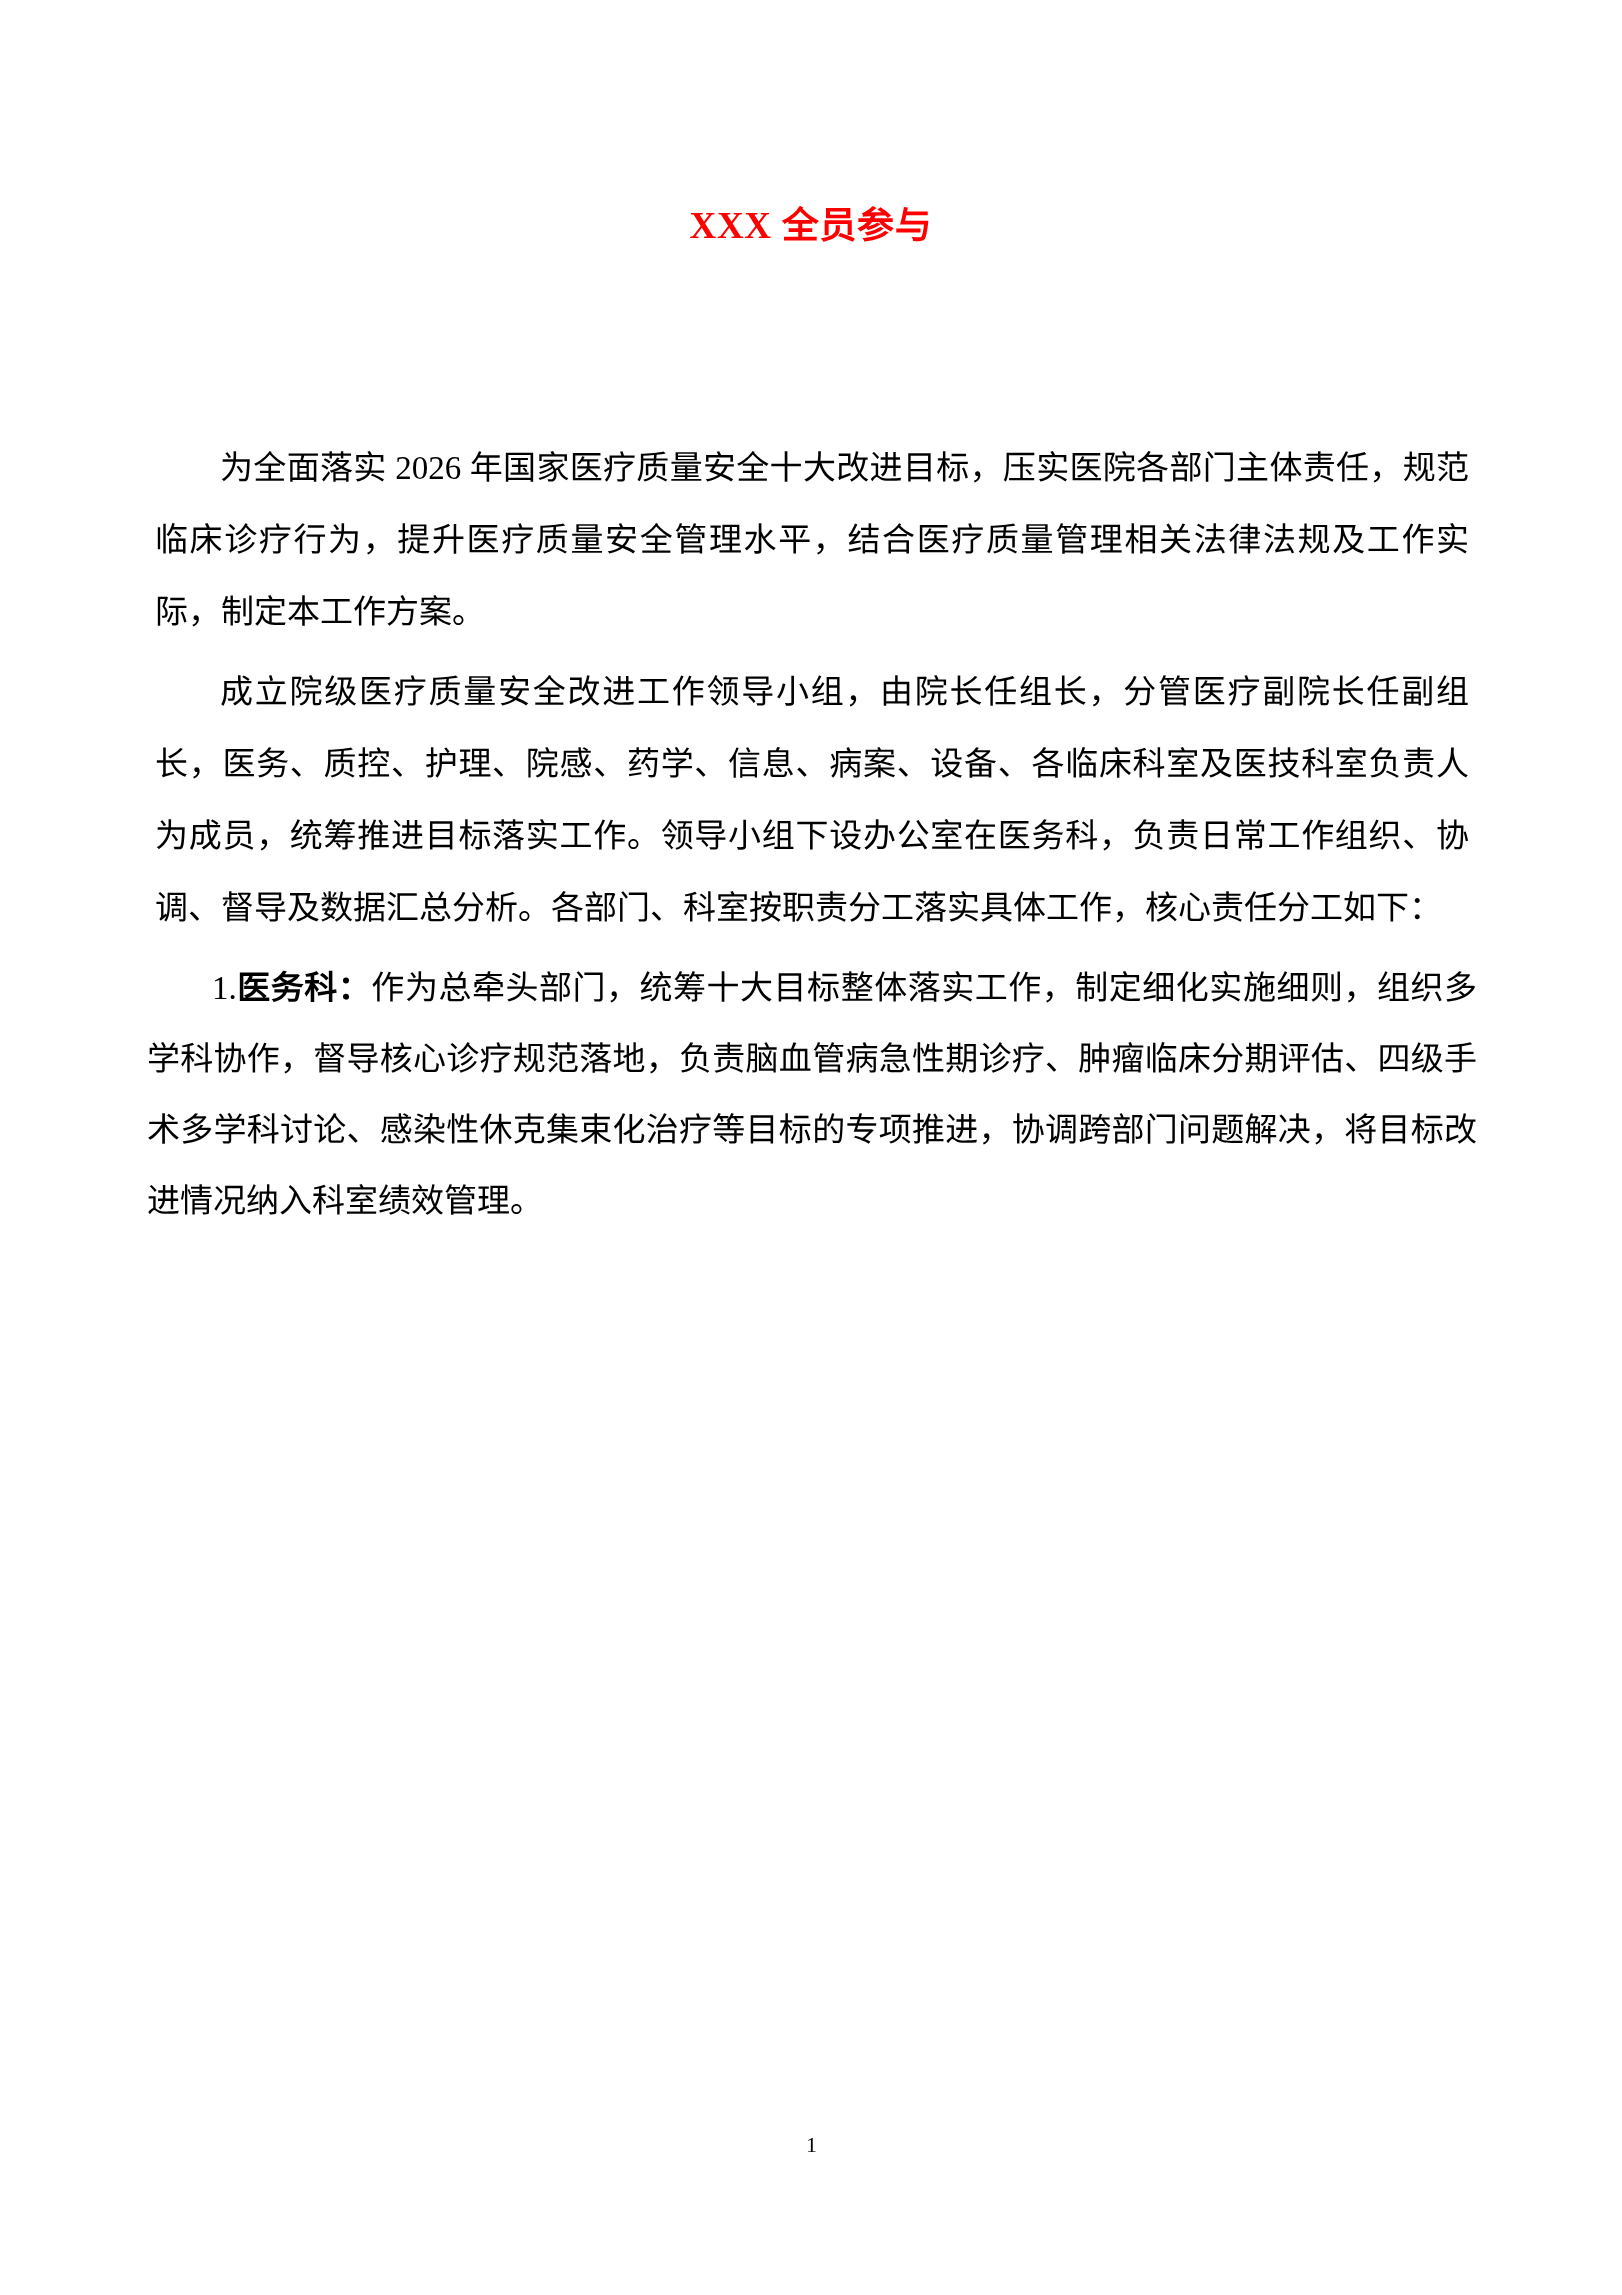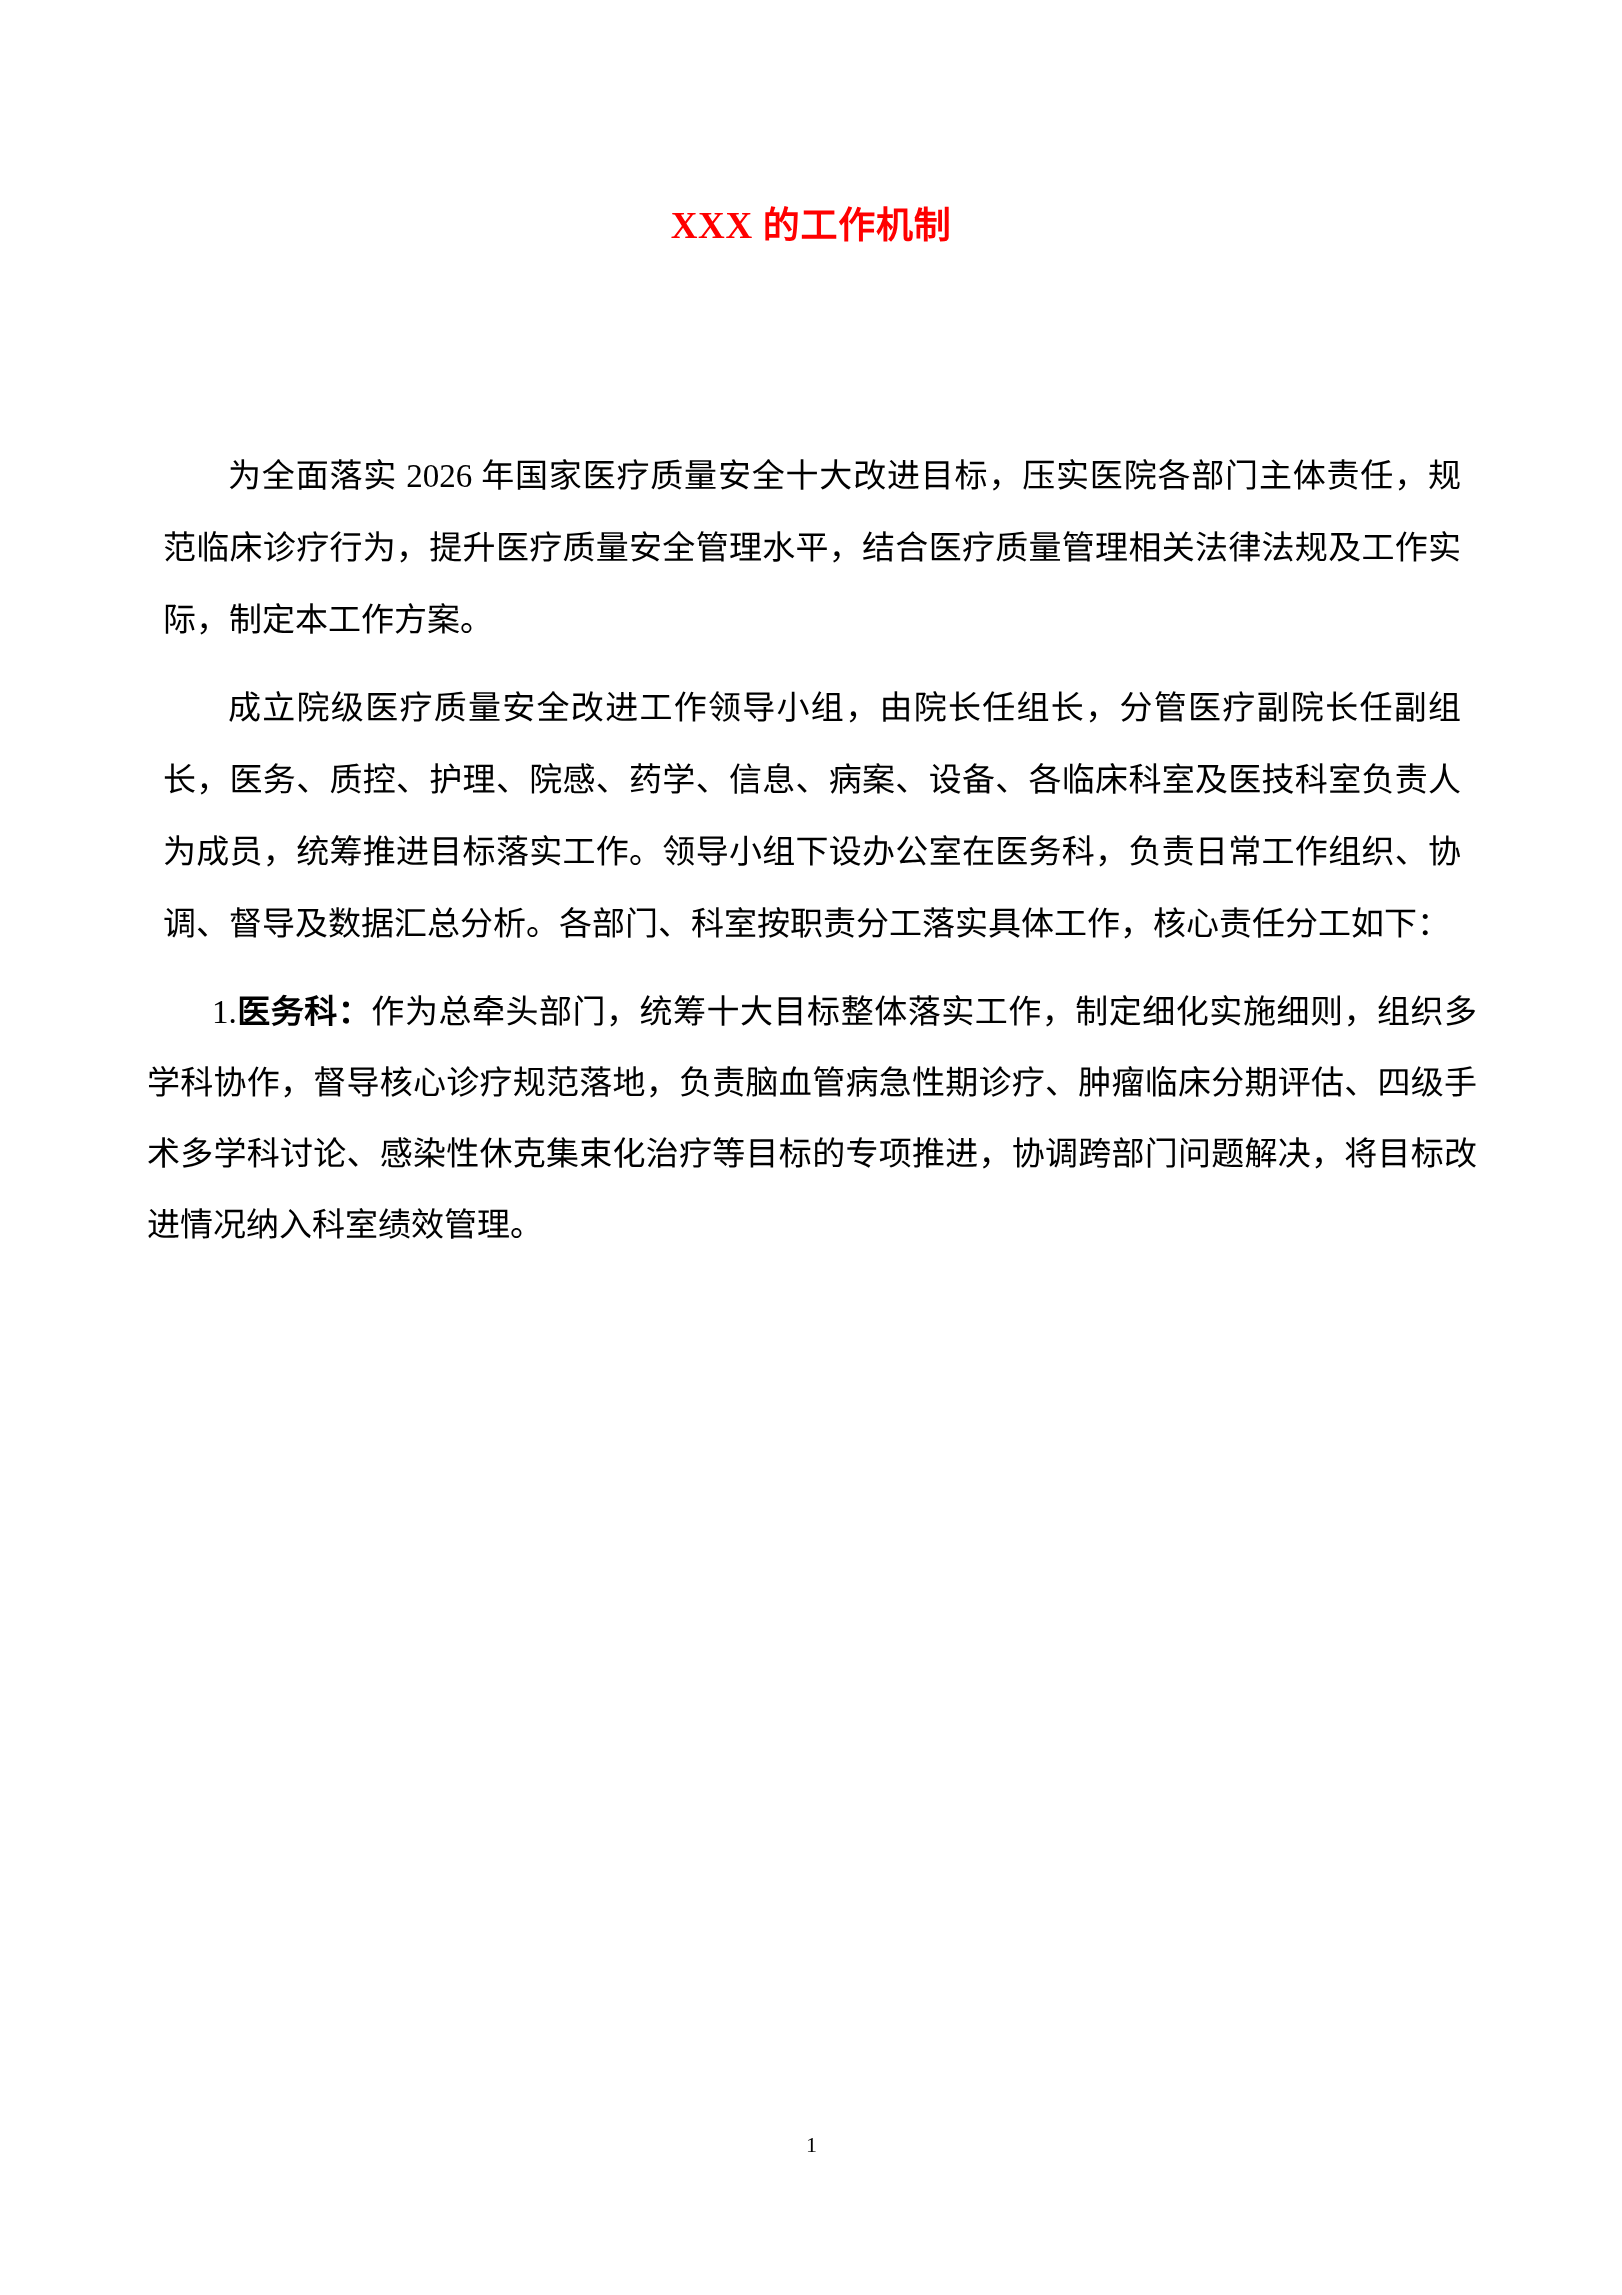--- a/index.html
+++ b/index.html
@@ -51,21 +51,21 @@
 
   .para {
     font-family: "Liberation Serif", "DejaVu Serif", serif;
     font-size: 33px;
     line-height: 72px;
     color: #000000;
     text-align: justify;
     text-align-last: left;
     text-justify: inter-ideograph;
     text-indent: 65px;
-    margin: 16px;
+    margin: 8px;
     letter-spacing: 0px;
   }
 
   .section-heading {
     font-family: "Liberation Sans", "DejaVu Sans", sans-serif;
     font-weight: bold;
     font-size: 33px;
     line-height: 72px;
     color: #000000;
     text-indent: 65px;
@@ -107,21 +107,21 @@
     font-size: 22px;
     color: #000000;
   }
 </style>
 </head>
 <body>
 
 <div class="page">
 
   <div class="title-block">
-    <div class="doc-title-line">XXX 的工作机制</div>
+    <div class="doc-title-line">XXX 全员参与</div>
   </div>
 
   <div class="body-col">
 
     <p class="para">为全面落实 2026 年国家医疗质量安全十大改进目标，压实医院各部门主体责任，规范临床诊疗行为，提升医疗质量安全管理水平，结合医疗质量管理相关法律法规及工作实际，制定本工作方案。</p>
 
 
 
 
     <p class="para">成立院级医疗质量安全改进工作领导小组，由院长任组长，分管医疗副院长任副组长，医务、质控、护理、院感、药学、信息、病案、设备、各临床科室及医技科室负责人为成员，统筹推进目标落实工作。领导小组下设办公室在医务科，负责日常工作组织、协调、督导及数据汇总分析。各部门、科室按职责分工落实具体工作，核心责任分工如下：</p>

